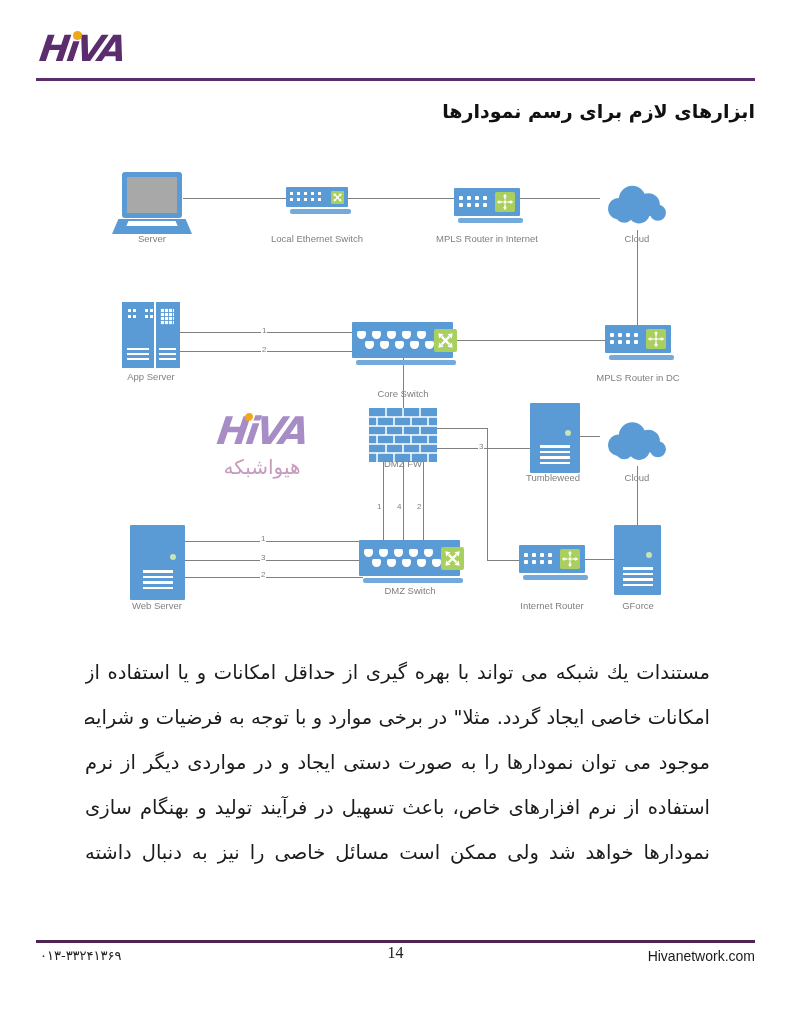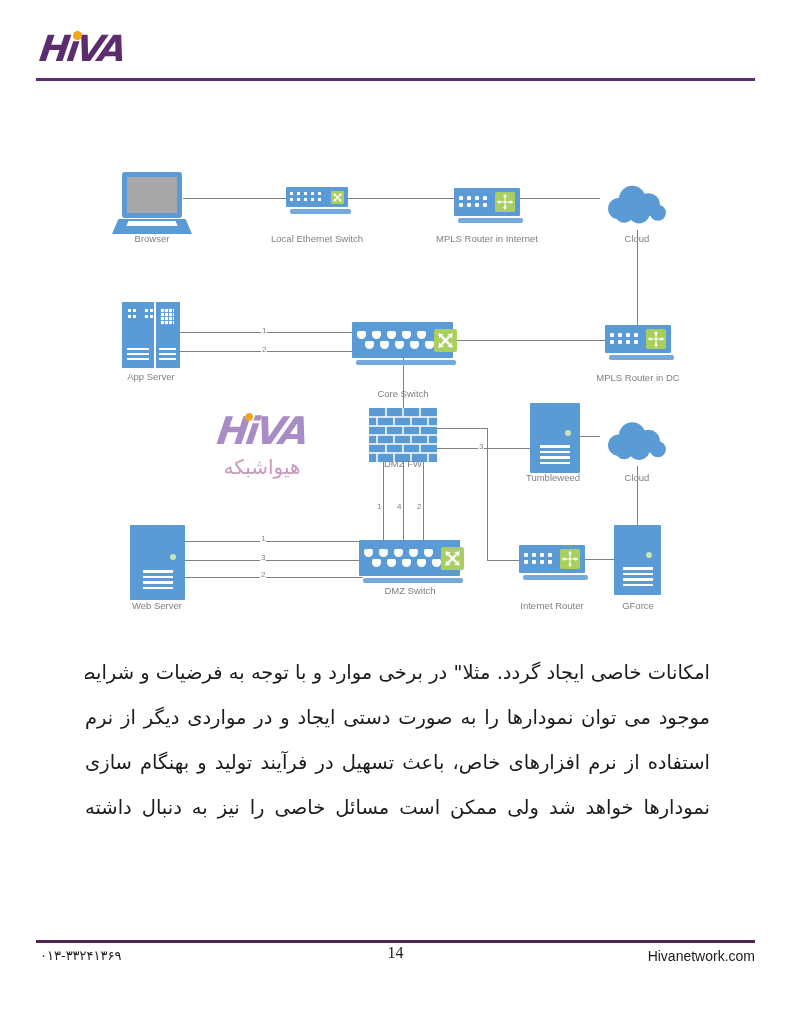--- a/index.html
+++ b/index.html
@@ -141,20 +141,21 @@
 </svg>
 
 <div class="page">
 
   <div class="logo">
     <div class="logo-text">HiVA</div>
     <div class="logo-dot"></div>
   </div>
   <div class="rule top"></div>
 
+  <div class="title">ابزارهای لازم برای رسم نمودارها</div>
 
   <div class="diagram">
 
     <div class="watermark">
       <div class="wm-logo">
         <span>HiVA</span>
         <i class="wm-dot"></i>
       </div>
       <div class="wm-sub">هیواشبکه</div>
     </div>
@@ -380,37 +381,38 @@
     <div class="server" style="left:519px;top:365px;width:47px;height:70px">
       <div class="sv-dot"></div>
       <div class="sv-lines">
           <i></i>
           <i></i>
           <i></i>
           <i></i>
         </div>
     </div>
 
-    <div class="nlabel" style="left:-13px;top:73px">Browser</div>
+    <div class="nlabel" style="left:-13px;top:73px">Server</div>
     <div class="nlabel" style="left:152px;top:73px">Local Ethernet Switch</div>
     <div class="nlabel" style="left:322px;top:73px">MPLS Router in Internet</div>
     <div class="nlabel" style="left:472px;top:73px">Cloud</div>
     <div class="nlabel" style="left:-14px;top:211px">App Server</div>
     <div class="nlabel" style="left:238px;top:228px">Core Switch</div>
     <div class="nlabel" style="left:473px;top:212px">MPLS Router in DC</div>
     <div class="nlabel" style="left:238px;top:298px">DMZ FW</div>
     <div class="nlabel" style="left:388px;top:312px">Tumbleweed</div>
     <div class="nlabel" style="left:472px;top:312px">Cloud</div>
     <div class="nlabel" style="left:-8px;top:440px">Web Server</div>
     <div class="nlabel" style="left:245px;top:425px">DMZ Switch</div>
     <div class="nlabel" style="left:387px;top:440px">Internet Router</div>
     <div class="nlabel" style="left:473px;top:440px">GForce</div>
   </div>
 
   <div class="bodytext">
+    <div class="bline">مستندات يك شبكه می تواند با بهره گیری از حداقل امكانات و یا استفاده از</div>
     <div class="bline">امكانات خاصی ایجاد گردد. مثلا" در برخی موارد و با توجه به فرضیات و شرایط</div>
     <div class="bline">موجود می توان نمودارها را به صورت دستی ایجاد و در مواردی دیگر از نرم</div>
     <div class="bline">استفاده از نرم افزارهای خاص، باعث تسهیل در فرآیند تولید و بهنگام سازی</div>
     <div class="bline">نمودارها خواهد شد ولی ممكن است مسائل خاصی را نیز به دنبال داشته</div>
   </div>
 
   <div class="rule bottom"></div>
   <div class="foot-phone">۰۱۳-۳۳۲۴۱۳۶۹</div>
   <div class="foot-page">14</div>
   <div class="foot-site">Hivanetwork.com</div>

